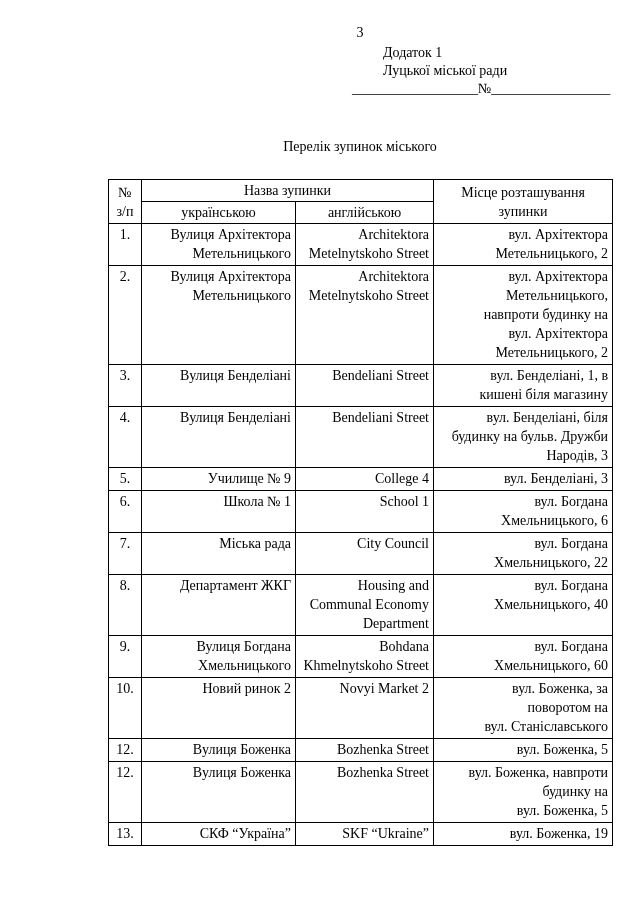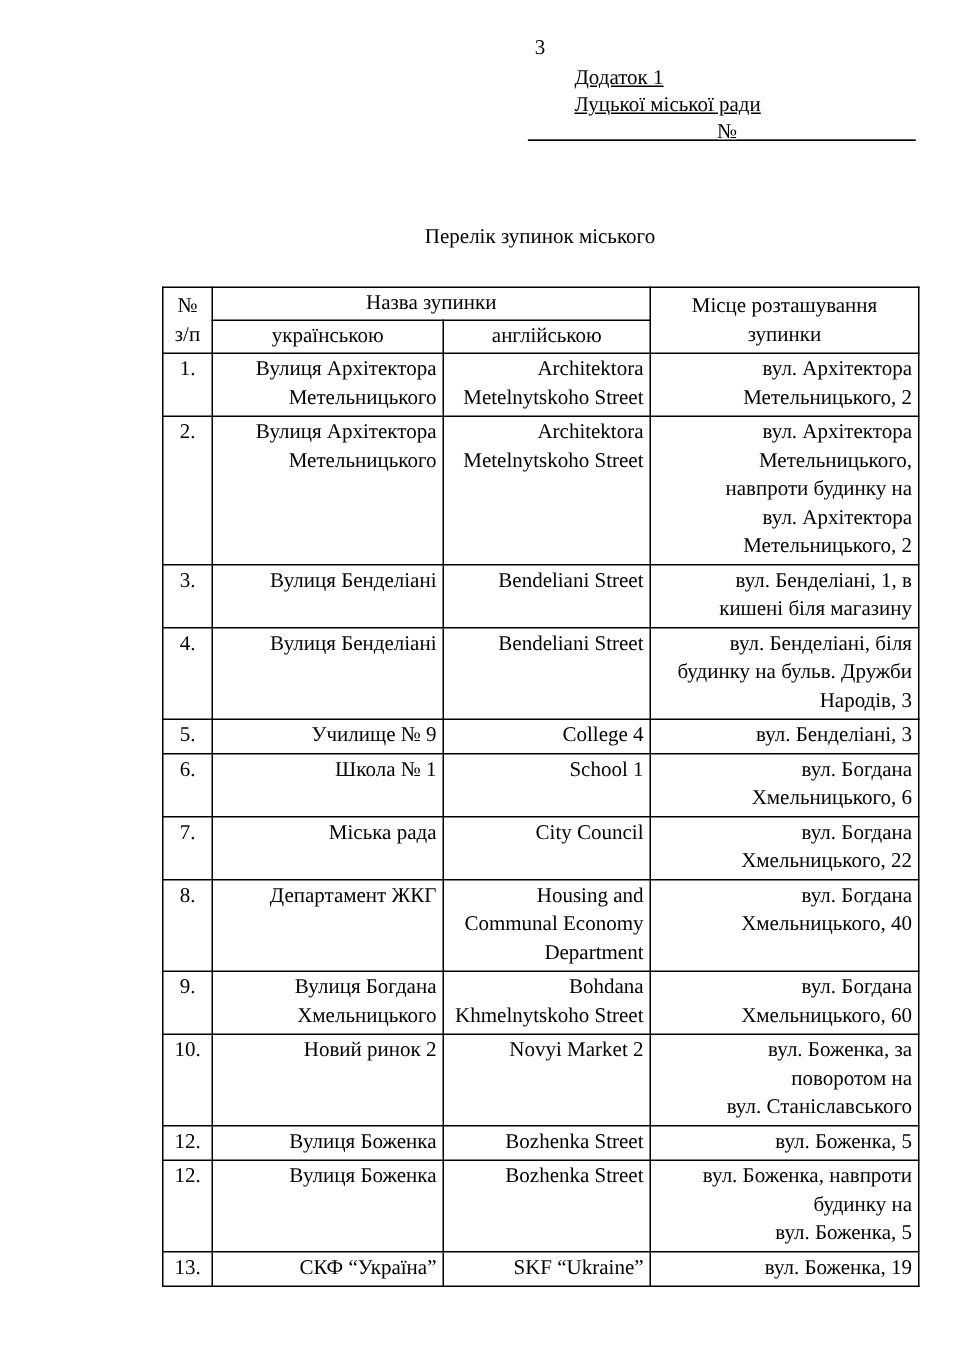--- a/index.html
+++ b/index.html
@@ -19,33 +19,32 @@
   .page-number {
     margin: 24px 0 0 108px;
     width: 504px;
     text-align: center;
     line-height: 18px;
   }
   .annex-block {
     margin: 2px 12px 0 352px;
     width: 262px;
     line-height: 18px;
-    text-decoration: underline;
   }
   .annex-line {
     padding-left: 31px;
     white-space: nowrap;
   }
   .annex-number-line {
     padding-left: 0;
     white-space: nowrap;
     letter-spacing: 0;
   }
   .doc-title {
-    margin: 52px 0 0 108px;
+    margin: 40px 0 0 108px;
     width: 504px;
     text-align: center;
     line-height: 18px;
   }
   table.stops-table {
     margin: 23px 0 0 108px;
     width: 504px;
     table-layout: fixed;
     border-collapse: collapse;
   }

